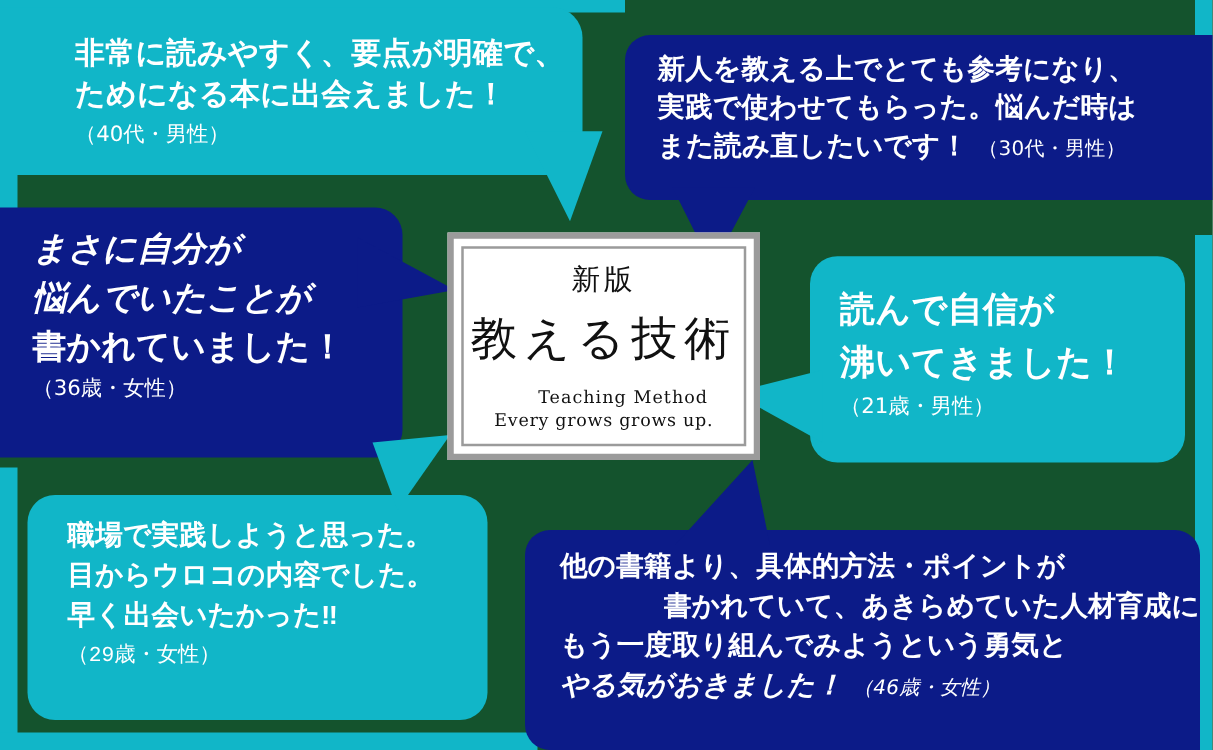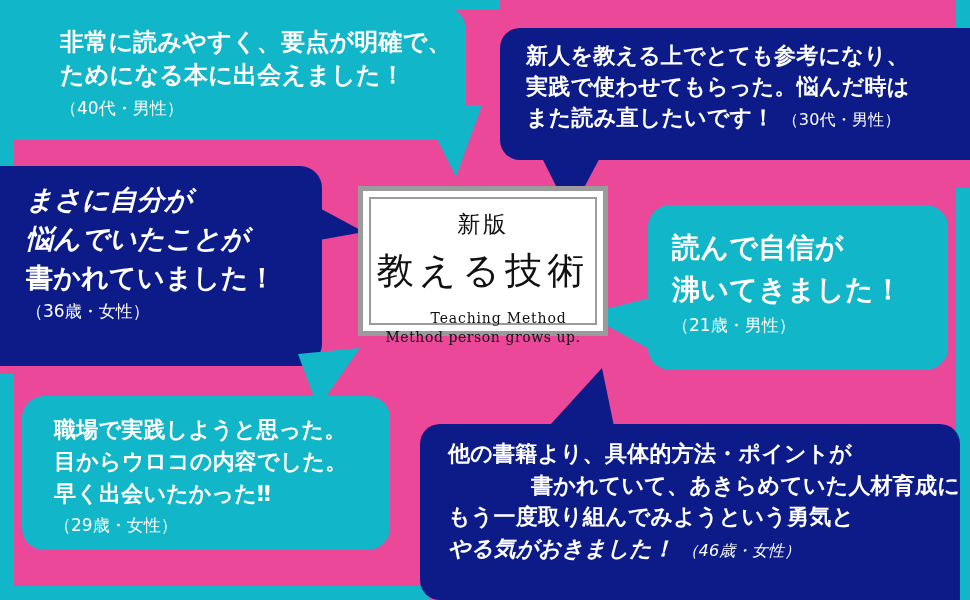--- a/index.html
+++ b/index.html
@@ -2,21 +2,21 @@
 <html><head>
 <meta charset="utf-8">
 <style>
   html,body{margin:0;padding:0;}
   body{
     width:970px;height:600px;
     background:#ffffff;
     font-family:"DejaVu Sans","Liberation Sans",sans-serif;
     overflow:hidden;
   }
-  #stage{position:relative;width:970px;height:600px;overflow:hidden;background:#ec4899;}
+  #stage{position:relative;width:970px;height:600px;overflow:hidden;background:#14532d;}
 
   
   .edge-band{position:absolute;background:#11B6C8;}
 
   
   .bubble{position:absolute;box-sizing:border-box;}
   .bubble .body{
     position:absolute;inset:0;
     border-radius:20px;
   }
@@ -119,21 +119,21 @@
     <div class="qtext" style="padding:22px 0 0 24px;">
       <div class="line" style="font-size:28px;line-height:1.5;">読んで自信が</div>
       <div class="line" style="font-size:28px;line-height:1.5;">沸いてきました！</div>
       <div class="attr" style="font-size:17px;line-height:1.4;margin-top:3px;">（21歳・男性）</div>
     </div>
   </div>
 
   <svg class="tail" style="left:298px;top:348px;width:88px;height:76px;" viewBox="0 0 88 76">
     <polygon points="62,0 20,60 0,6" fill="#11B6C8"></polygon>
   </svg>
-  <div class="bubble cyan" style="left:22px;top:396px;width:368px;height:154px;">
+  <div class="bubble cyan" style="left:22px;top:396px;width:368px;height:180px;font-family:Liberation Mono, monospace;">
     <div class="body" style="border-radius:22px;"></div>
     <div class="qtext" style="padding:18px 0 0 32px;">
       <div class="line" style="font-size:22px;line-height:1.45;">職場で実践しようと思った。</div>
       <div class="line" style="font-size:22px;line-height:1.45;">目からウロコの内容でした。</div>
       <div class="line" style="font-size:22px;line-height:1.45;">早く出会いたかった‼</div>
       <div class="attr" style="font-size:17px;line-height:1.4;margin-top:4px;">（29歳・女性）</div>
     </div>
   </div>
 
   <svg class="tail" style="left:540px;top:368px;width:92px;height:78px;" viewBox="0 0 92 78">
@@ -144,23 +144,23 @@
     <div class="qtext" style="padding:14px 0 0 28px;">
       <div class="line" style="font-size:22px;line-height:1.44;">他の書籍より、具体的方法・ポイントが</div>
       <div class="line" style="font-size:22px;line-height:1.44;text-align:right;">書かれていて、あきらめていた人材育成に</div>
       <div class="line" style="font-size:22px;line-height:1.44;">もう一度取り組んでみようという勇気と</div>
       <div class="line" style="font-size:22px;line-height:1.44;font-style:italic;">
         <span>やる気がおきました！</span><span class="inline-attr" style="font-size:16px;margin-left:8px;">（46歳・女性）</span>
       </div>
     </div>
   </div>
 
-  <div id="book" style="left:358px;top:186px;width:250px;height:150px;">
+  <div id="book" style="left:358px;top:186px;width:250px;height:182px;">
     <div class="inner"></div>
     <div class="bk-txt">
       <div class="shinpan">新版</div>
       <div class="maintitle">教える技術</div>
       <div class="sub1">Teaching Method</div>
-      <div class="sub2">Method person grows up.</div>
+      <div class="sub2">Every grows grows up.</div>
     </div>
   </div>
 
 </div>
 
 </body></html>

